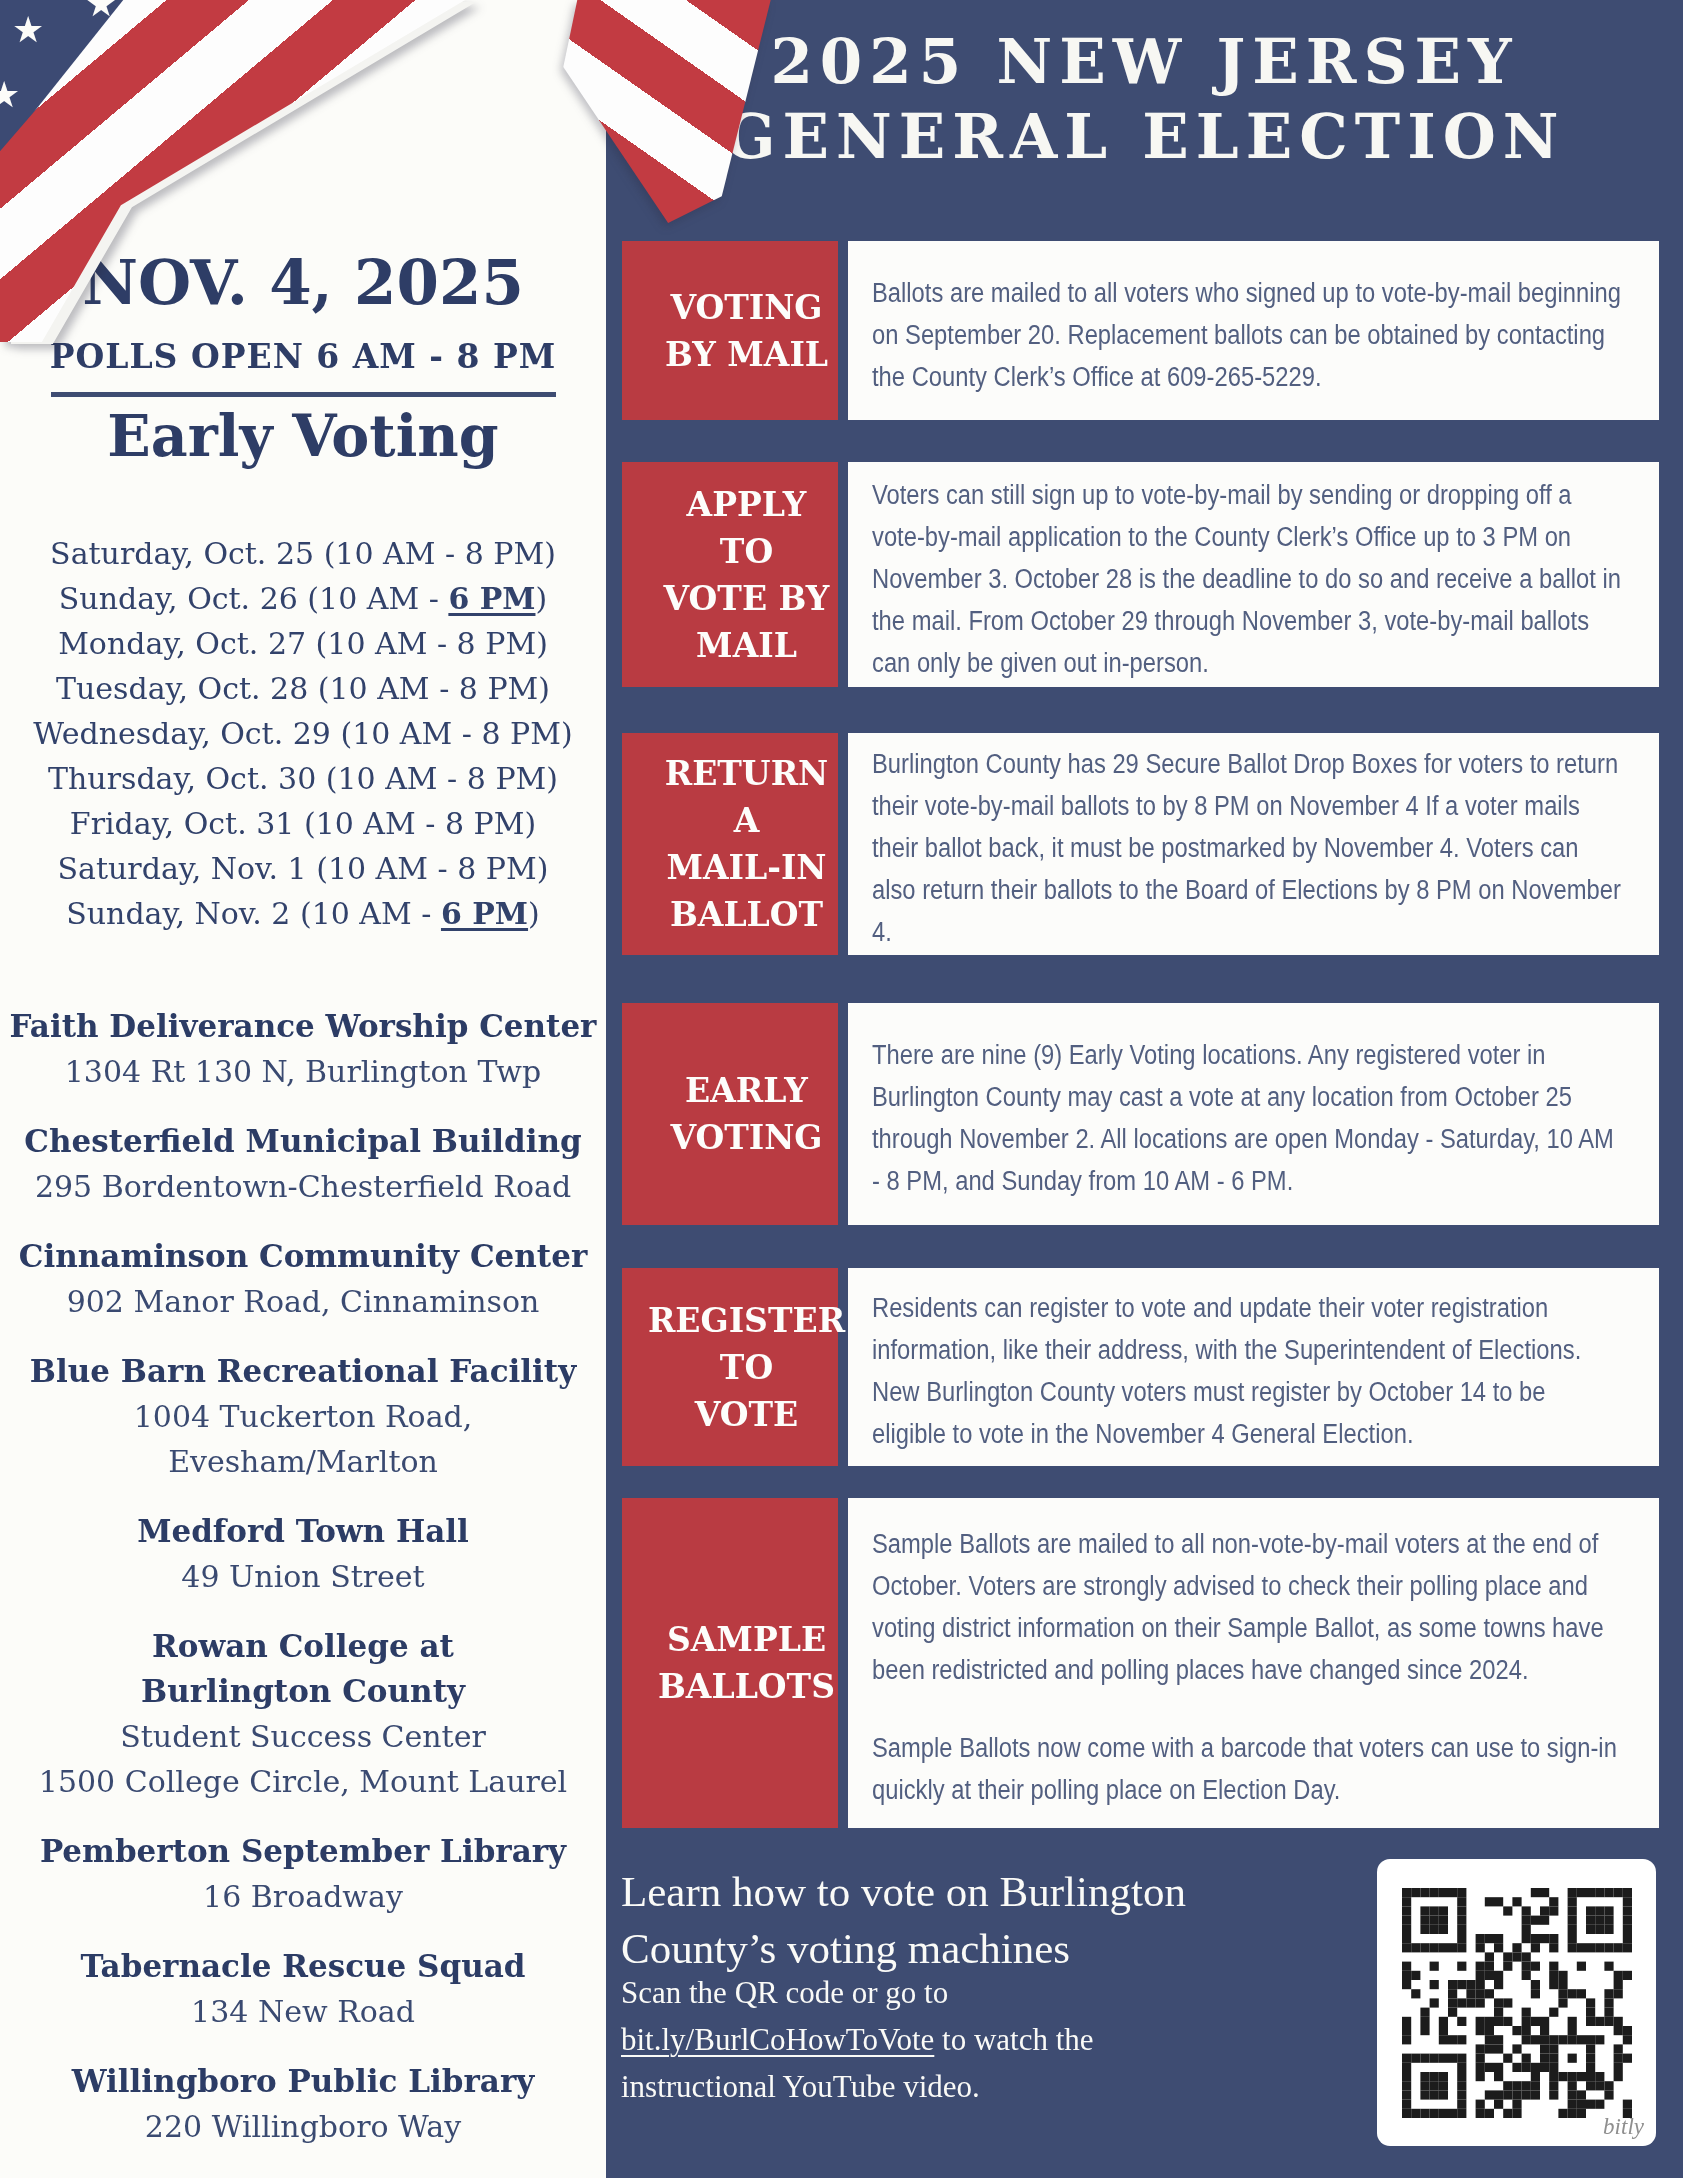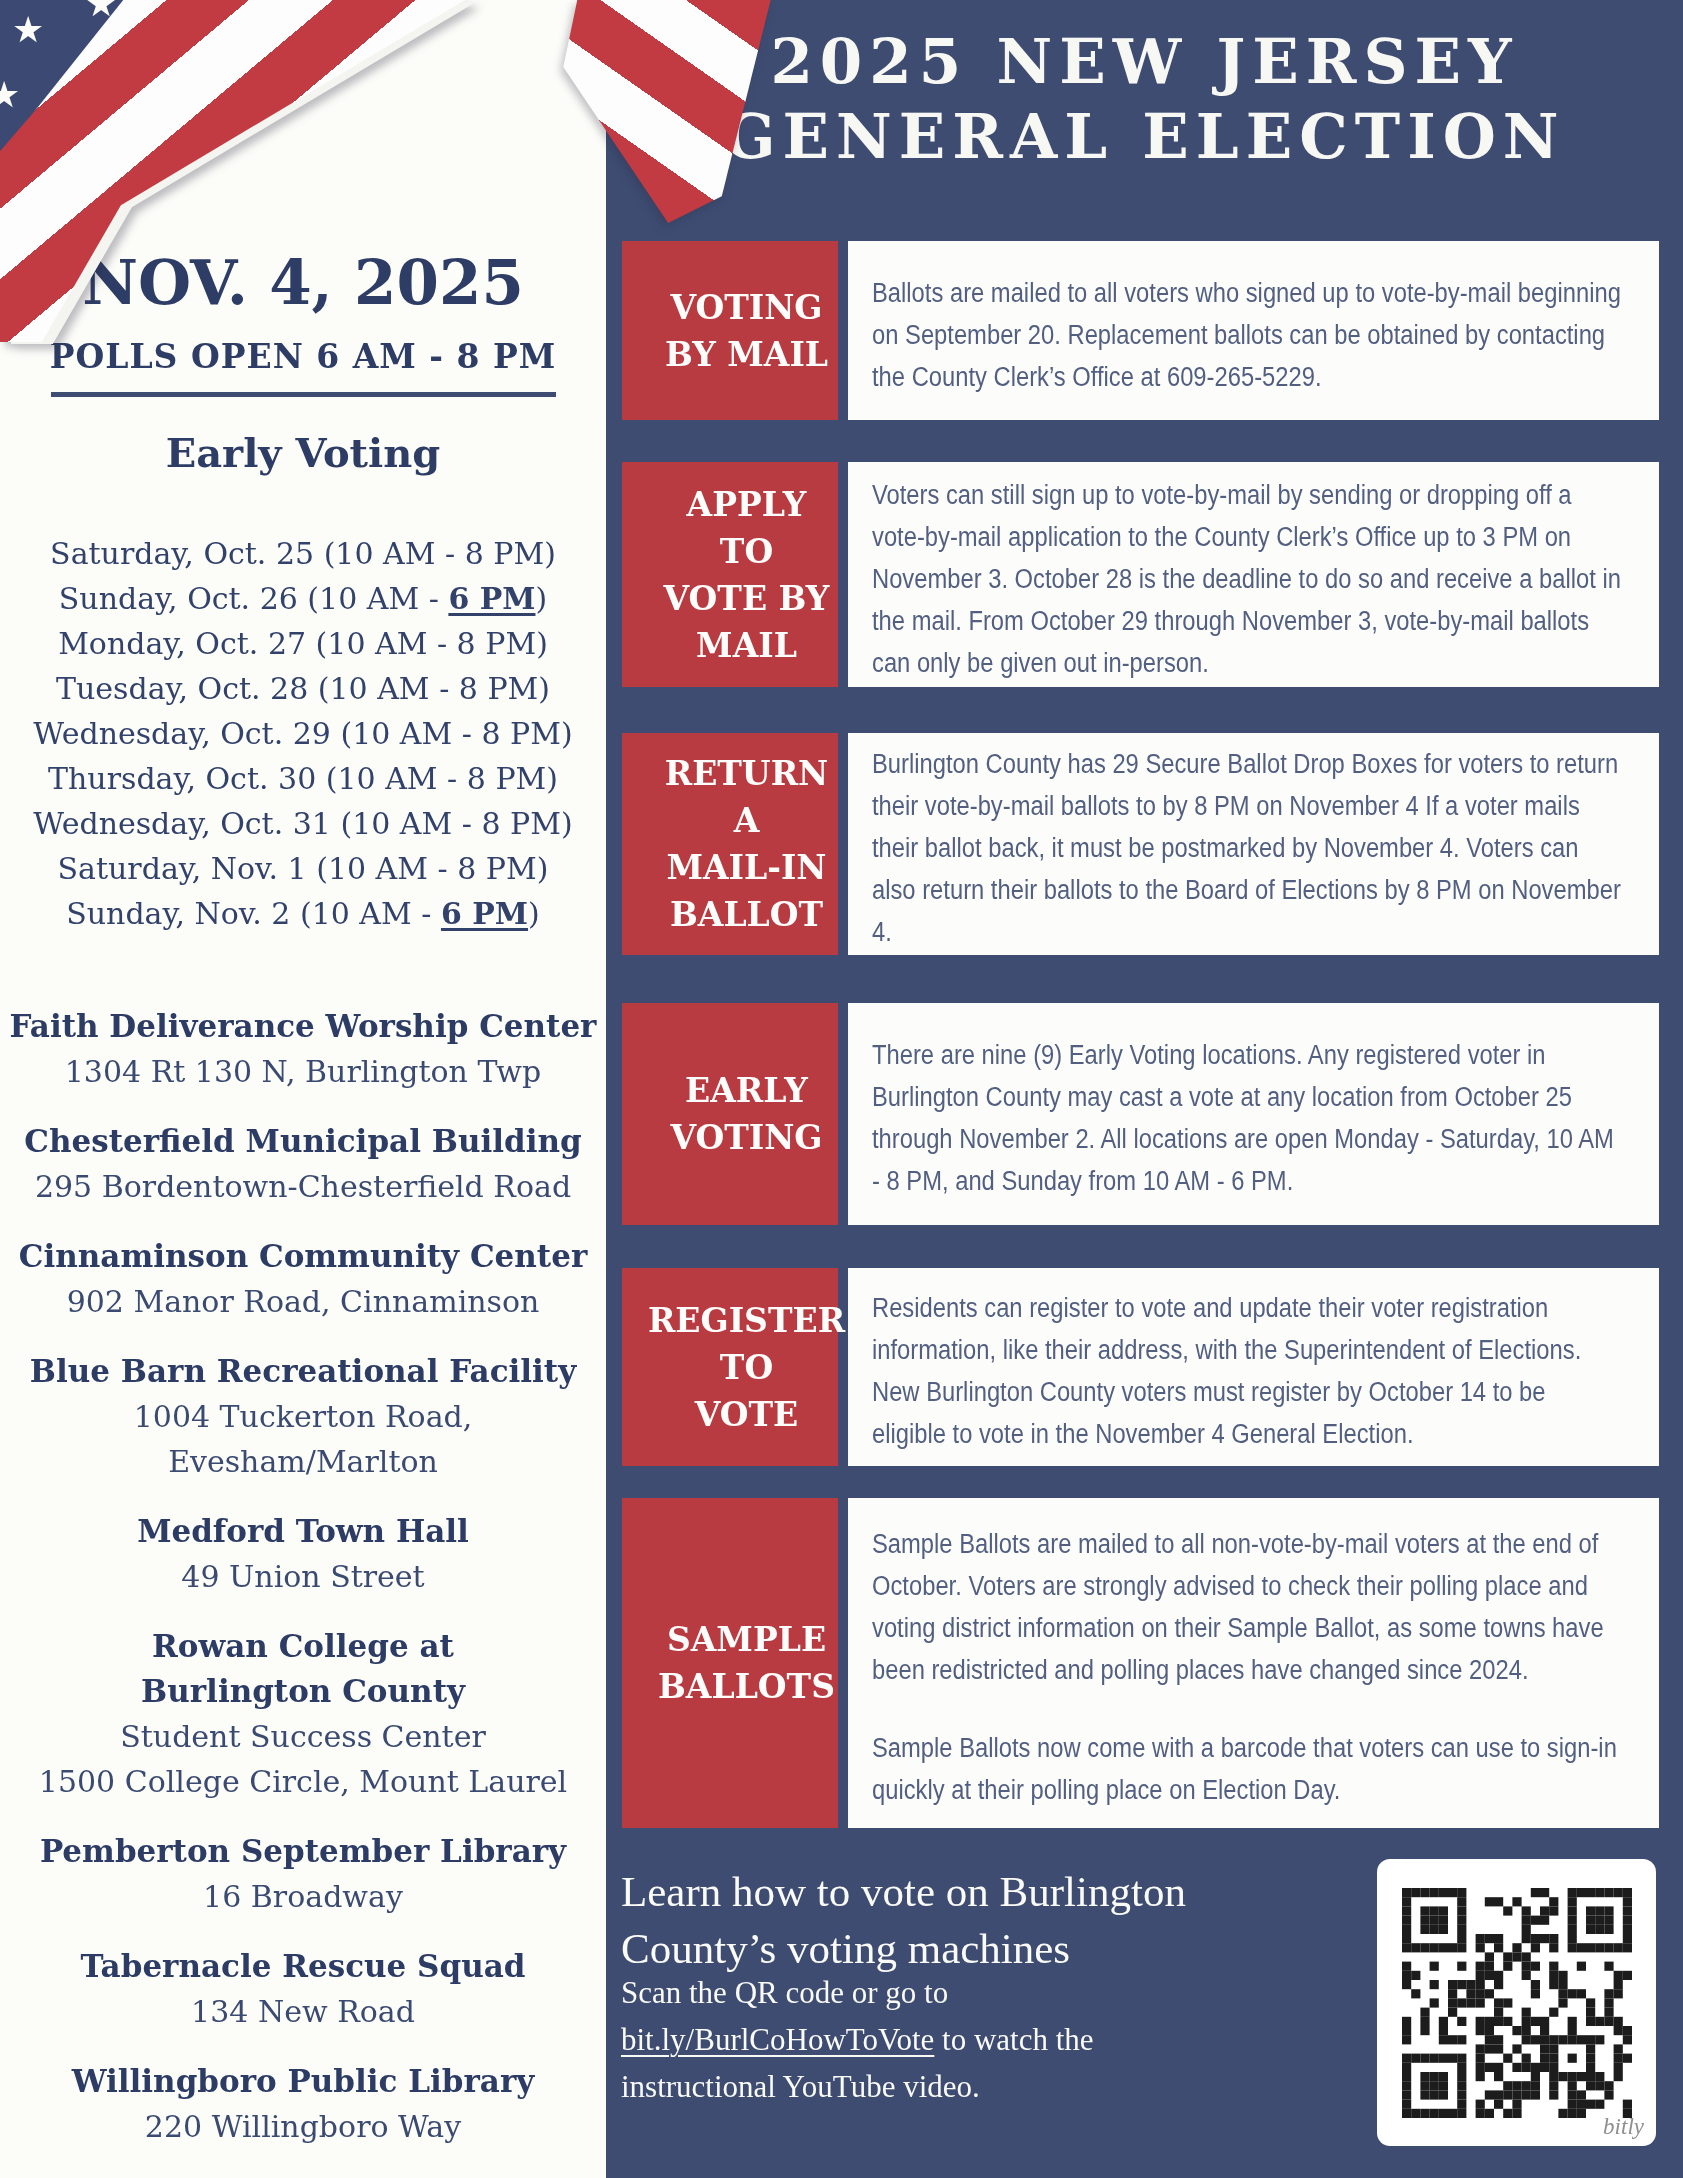--- a/index.html
+++ b/index.html
@@ -38,22 +38,22 @@
   .bitly{position:absolute;right:12px;bottom:6px;color:#8f8f8f;
     font-family:"Liberation Serif",serif;font-style:italic;font-size:23px;}
 
   
   .leftcol{position:absolute;left:8px;top:0;width:590px;text-align:center;color:var(--leftnavy);}
   .date-title{position:absolute;top:248px;width:100%;font-family:"DejaVu Serif",serif;
     font-weight:700;font-size:61px;line-height:69px;}
   .polls-open{position:absolute;top:337px;width:100%;font-family:"DejaVu Serif",serif;
     font-weight:700;font-size:33px;line-height:40px;letter-spacing:1px;}
   .rule{position:absolute;top:392px;left:43px;width:505px;height:5px;background:var(--navy);}
-  .ev-title{position:absolute;top:421px;width:100%;font-family:"DejaVu Serif",serif;
-    font-weight:700;font-size:40px;line-height:63px;}
+  .ev-title{position:absolute;top:404px;width:100%;font-family:"DejaVu Serif",serif;
+    font-weight:700;font-size:57px;line-height:63px;}
   .schedule{position:absolute;top:531px;width:100%;font-family:"DejaVu Serif",serif;
     font-size:30px;line-height:45px;color:var(--leftbody);}
   .schedule-em{font-weight:700;text-decoration:underline;text-decoration-thickness:3px;text-underline-offset:4px;}
   .locations{position:absolute;top:1004px;width:100%;font-family:"DejaVu Serif",serif;
     font-size:30px;line-height:45px;color:#3a4a71;}
   .location-entry{margin-bottom:25px;}
   .loc-name{font-weight:700;font-size:31px;color:#2c3c65;}
 
   
   .flag{position:absolute;left:0;top:0;width:792px;height:347px;z-index:5;pointer-events:none;}
@@ -475,21 +475,21 @@
     <div class="polls-open">POLLS OPEN 6 AM - 8 PM</div>
     <div class="rule"></div>
     <div class="ev-title">Early Voting</div>
     <div class="schedule" id="schedule">
         <div class="schedule-line">Saturday, Oct. 25 (10 AM - 8 PM)</div>
         <div class="schedule-line">Sunday, Oct. 26 (10 AM - <span class="schedule-em">6 PM</span>)</div>
         <div class="schedule-line">Monday, Oct. 27 (10 AM - 8 PM)</div>
         <div class="schedule-line">Tuesday, Oct. 28 (10 AM - 8 PM)</div>
         <div class="schedule-line">Wednesday, Oct. 29 (10 AM - 8 PM)</div>
         <div class="schedule-line">Thursday, Oct. 30 (10 AM - 8 PM)</div>
-        <div class="schedule-line">Wednesday, Oct. 31 (10 AM - 8 PM)</div>
+        <div class="schedule-line">Friday, Oct. 31 (10 AM - 8 PM)</div>
         <div class="schedule-line">Saturday, Nov. 1 (10 AM - 8 PM)</div>
         <div class="schedule-line">Sunday, Nov. 2 (10 AM - <span class="schedule-em">6 PM</span>)</div>
       </div>
     <div class="locations" id="locations">
         <div class="location-entry">
           <div class="loc-name">
             <div>Faith Deliverance Worship Center</div>
           </div>
           <div class="loc-address">
             <div>1304 Rt 130 N, Burlington Twp</div>

